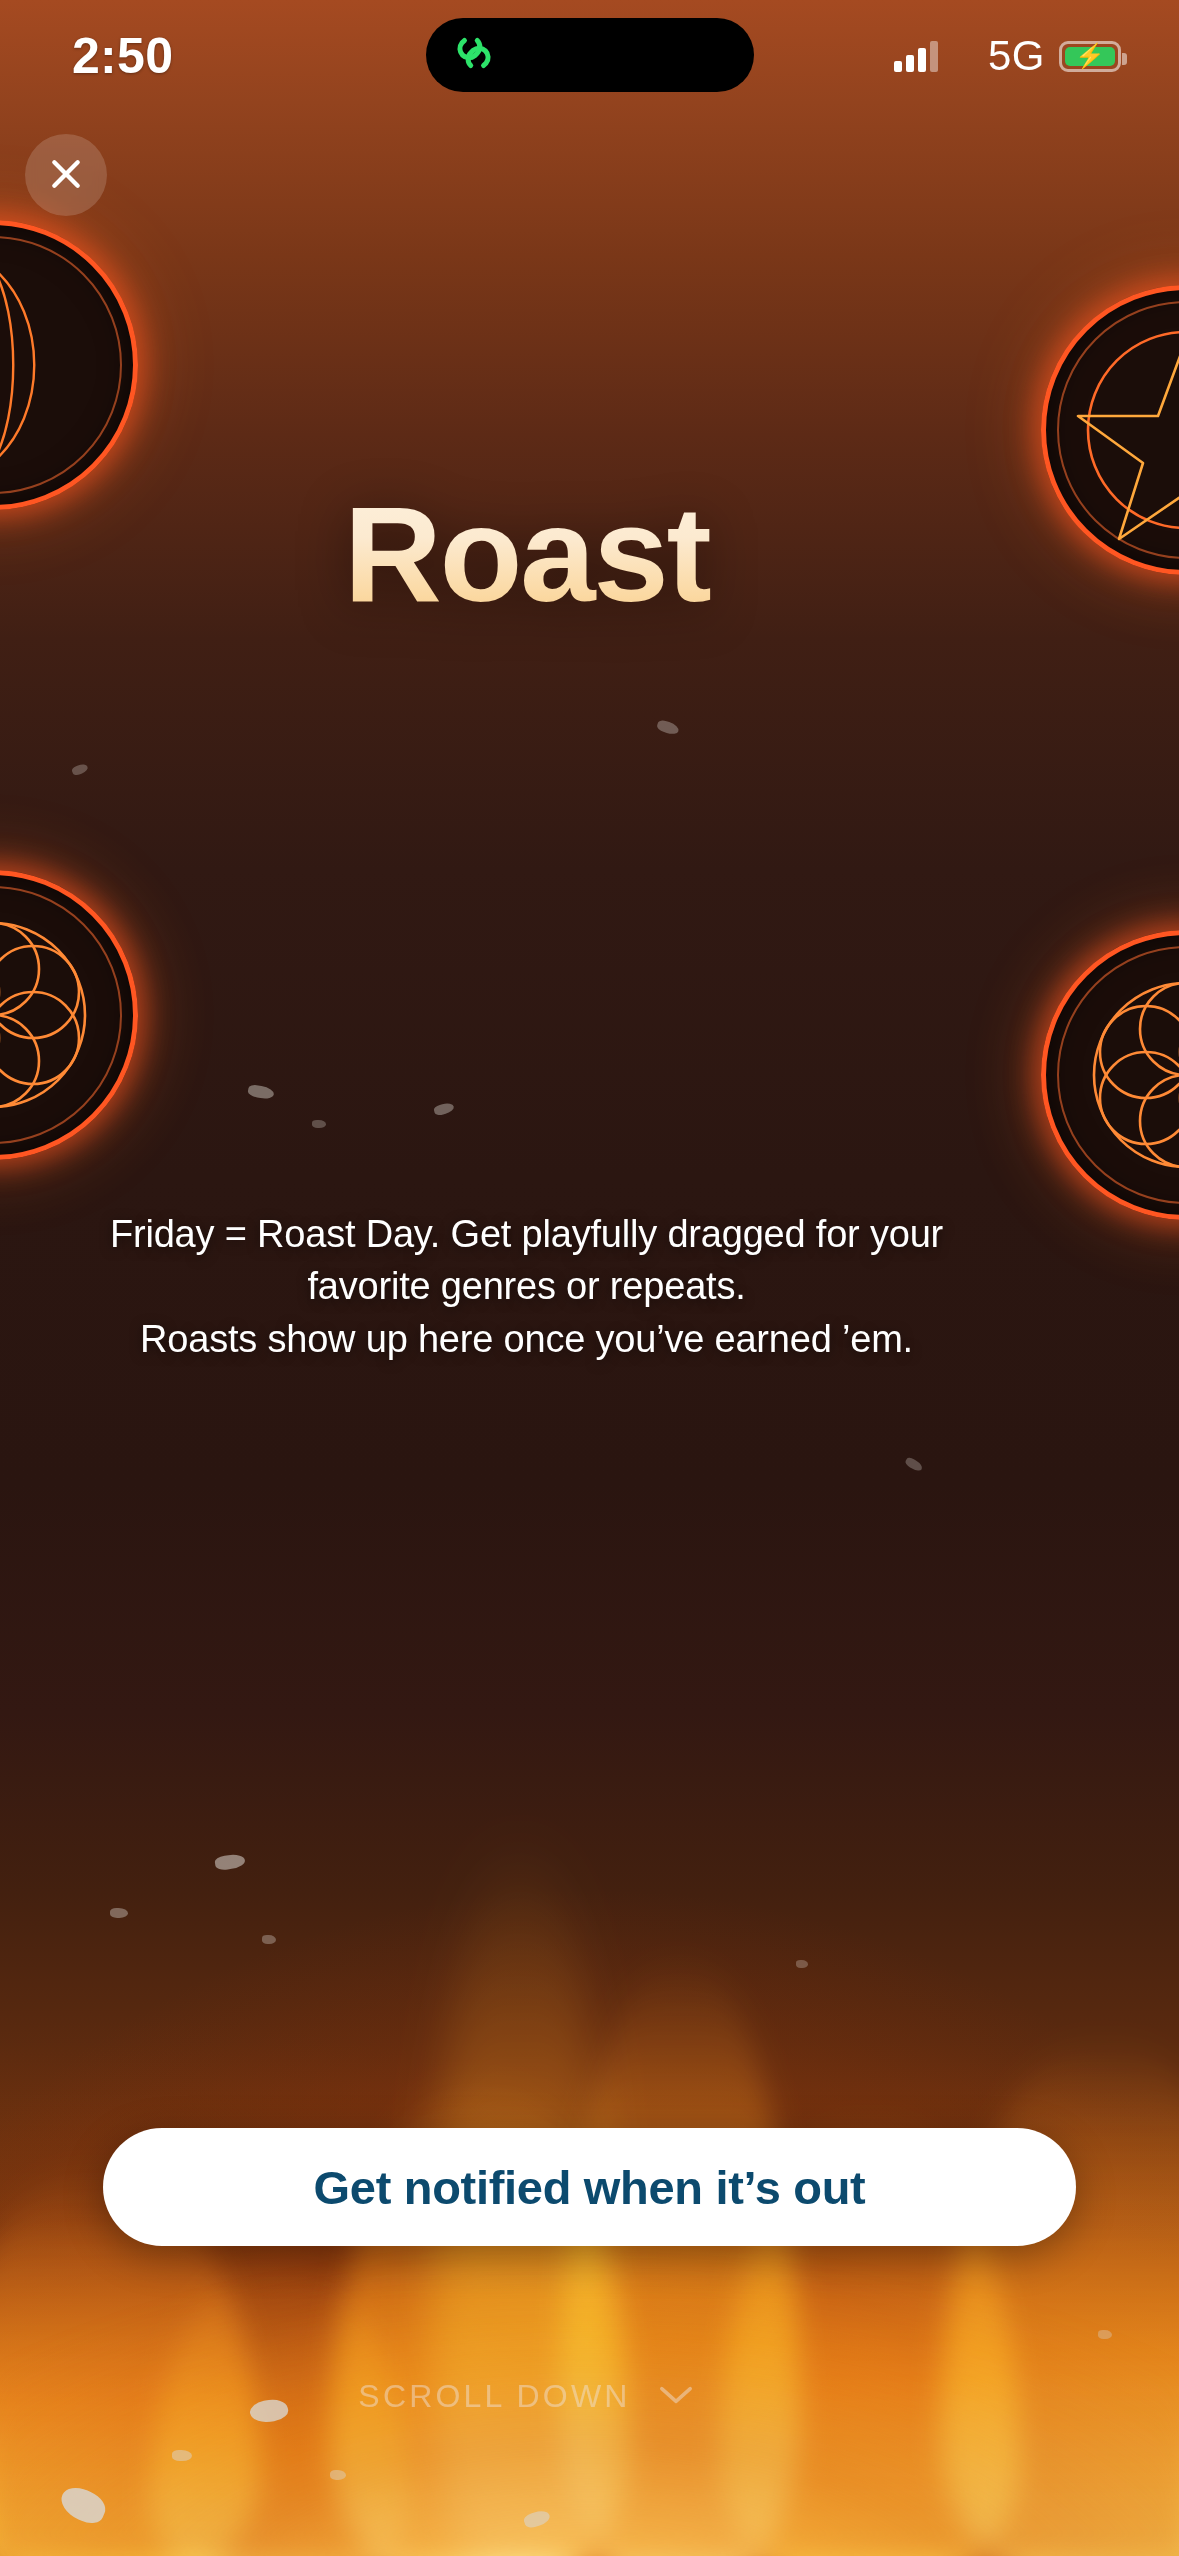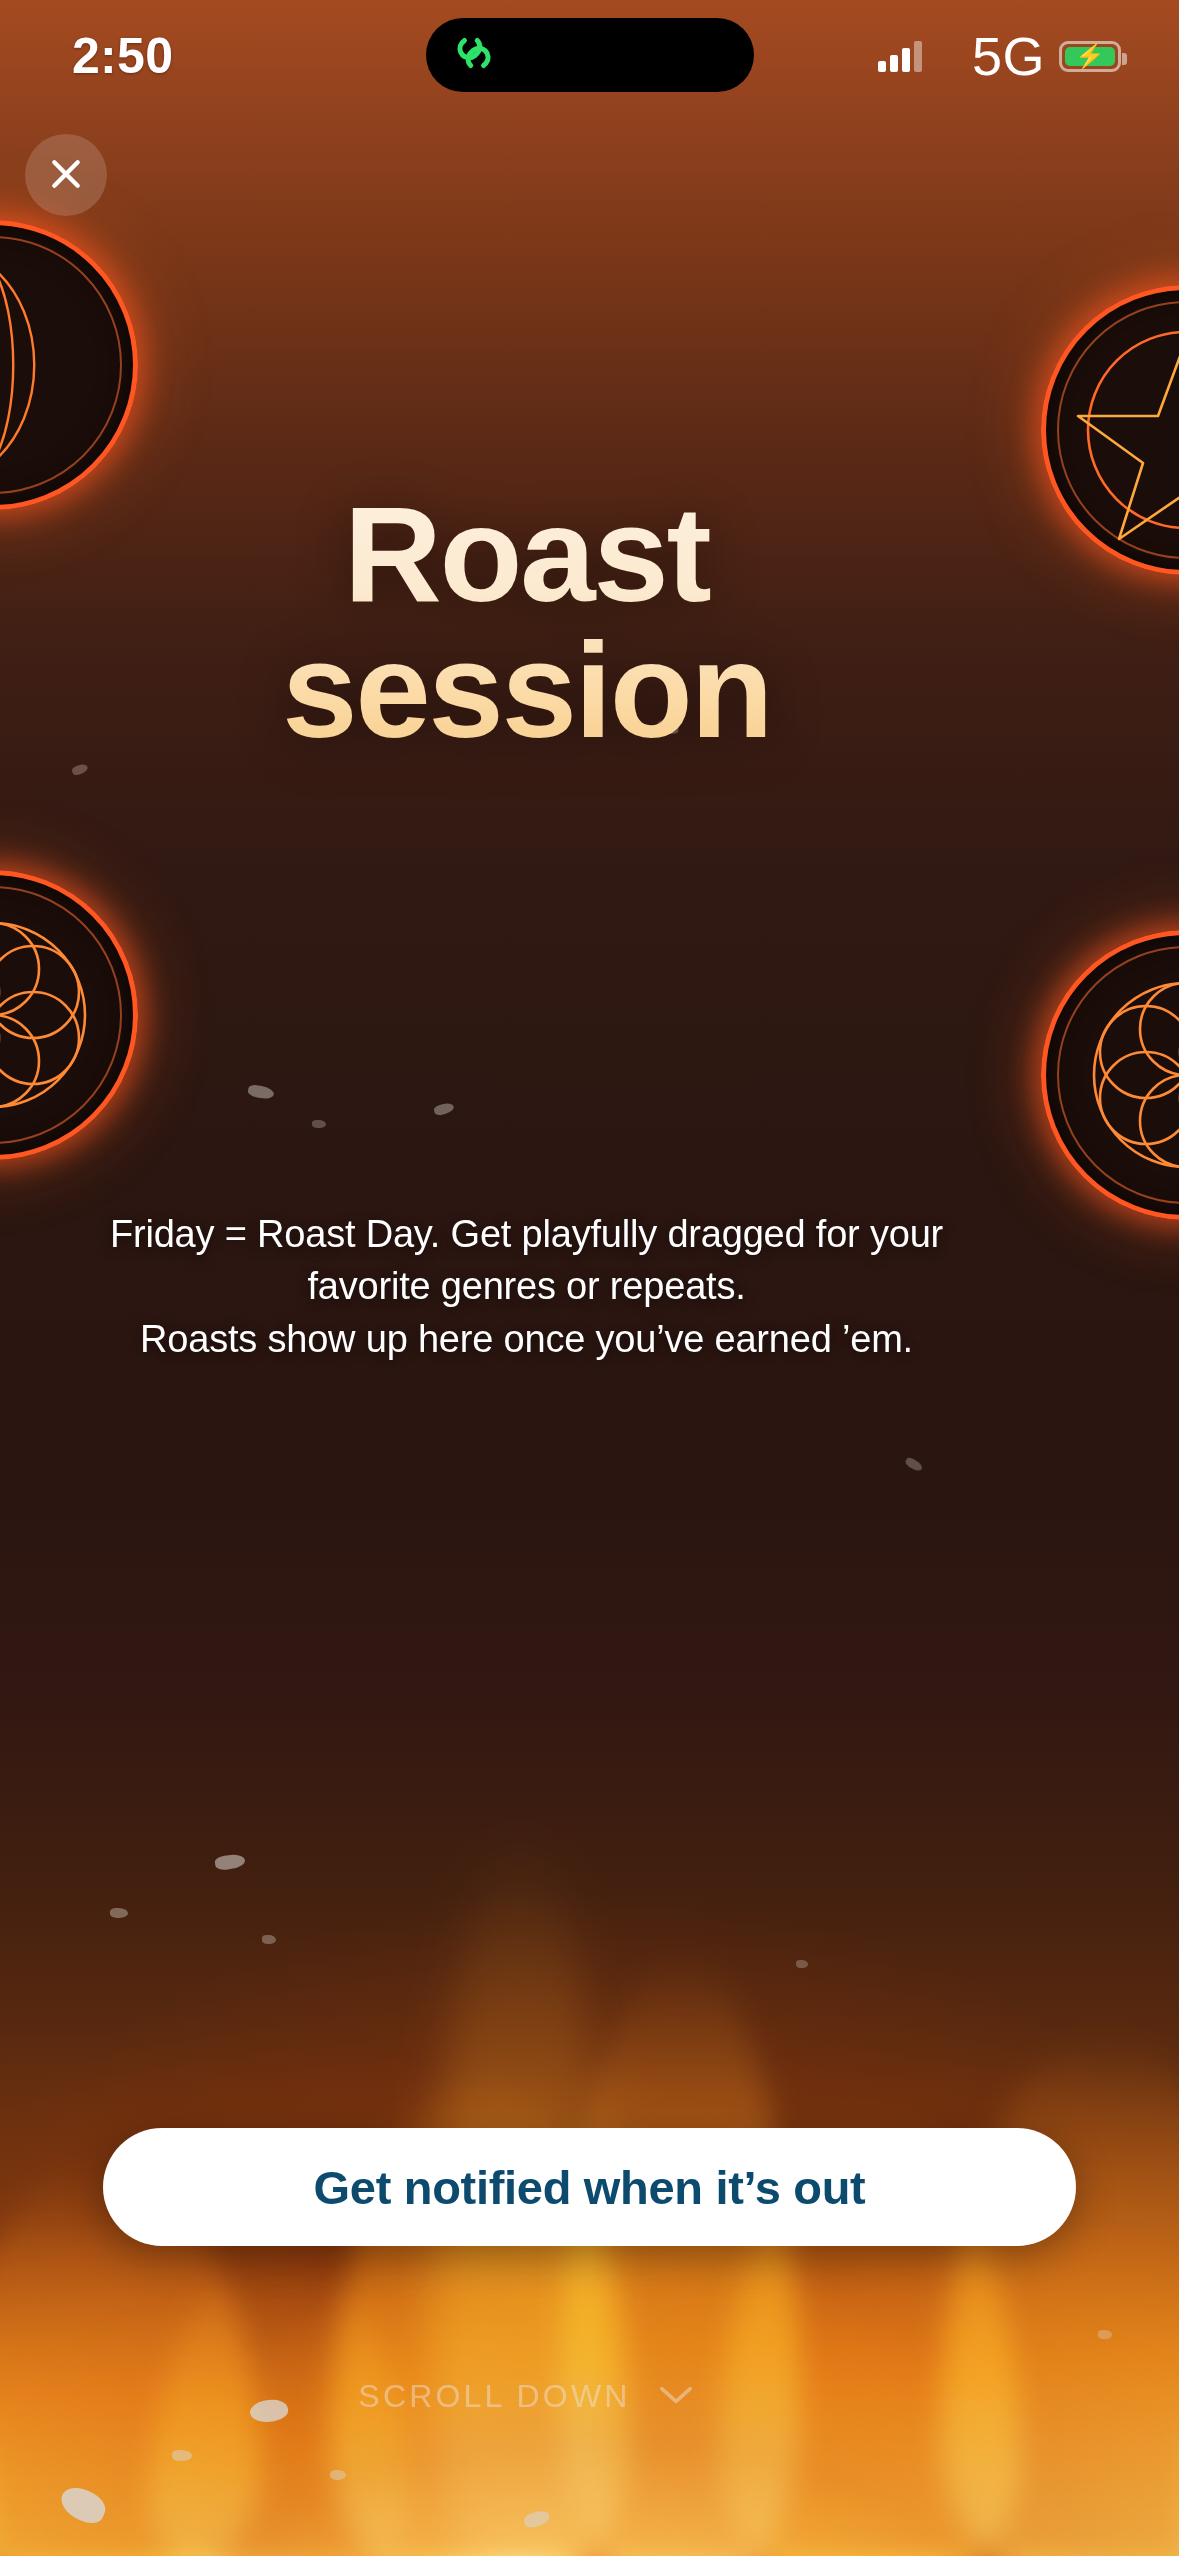--- a/index.html
+++ b/index.html
@@ -83,21 +83,21 @@
   #dynamic-island {
     position:absolute; left:50%; transform:translateX(-50%); top:18px;
     width:328px; height:74px; background:#000; border-radius:40px;
     display:flex; align-items:center; padding-left:22px;
   }
   #status-right { display:flex; align-items:center; gap:14px; }
   .bars { display:flex; align-items:flex-end; gap:4px; height:32px; }
   .bars i { display:block; width:8px; background:#fff; border-radius:2px; }
   .bars i:nth-child(1){height:11px;} .bars i:nth-child(2){height:17px;}
   .bars i:nth-child(3){height:24px;} .bars i:nth-child(4){height:31px;background:rgba(255,255,255,.42);}
-  #network-label { font-size:54px; font-weight:500; letter-spacing:.5px;margin-left:36px; }
+  #network-label { font-size:42px; font-weight:500; letter-spacing:.5px;margin-left:36px; }
   .battery { position:relative; width:62px; height:31px; border:3px solid rgba(255,255,255,.55); border-radius:9px; padding:2px; }
   .battery .cap { position:absolute; right:-9px; top:9px; width:5px; height:12px; background:rgba(255,255,255,.5); border-radius:0 3px 3px 0; }
   .battery .fill { position:absolute; inset:3px; background:#34c759; border-radius:5px; }
   .battery .bolt { position:absolute; left:50%; top:50%; transform:translate(-50%,-50%); font-size:24px; color:#fff; line-height:1; }
 
   
   #close-button {
     position:absolute; left:25px; top:134px; width:82px; height:82px;
     border-radius:50%; background:rgba(255,255,255,.16);
     backdrop-filter:blur(6px); display:flex; align-items:center; justify-content:center;
@@ -269,21 +269,20 @@
         <line x1="5" y1="5" x2="19" y2="19"></line>
           <line x1="19" y1="5" x2="5" y2="19"></line>
       </svg>
     </span>
   </button>
 
   <div id="content">
 
     <h1 id="page-title">
       <span>Roast</span><br>
-      <span>session</span>
     </h1>
 
     <div id="description">
       <p>Friday = Roast Day. Get playfully dragged for your favorite genres or repeats.</p>
       <p>Roasts show up here once you’ve earned ’em.</p>
     </div>
 
     <button id="cta-button">Get notified when it’s out</button>
 
     <div id="scroll-indicator">

